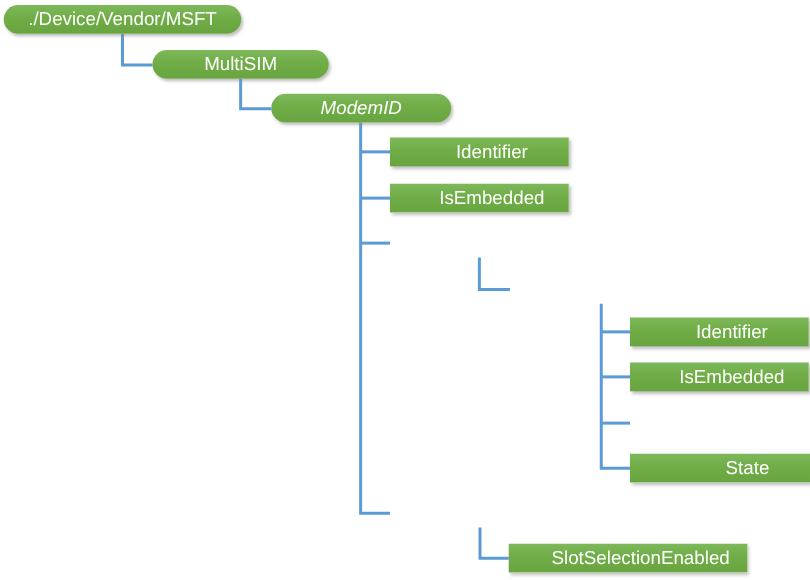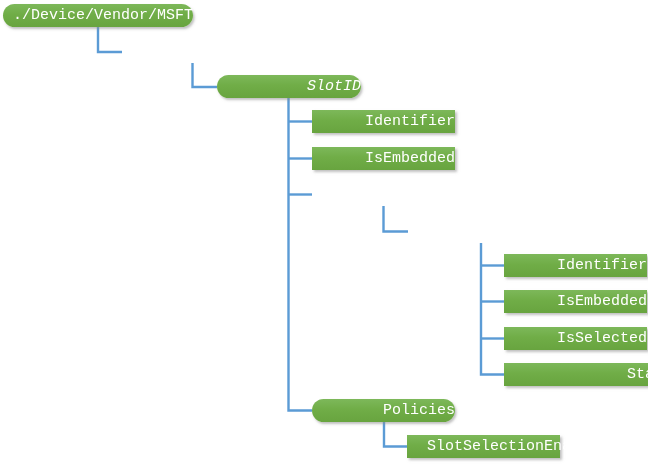--- a/index.html
+++ b/index.html
@@ -13,47 +13,46 @@
   }
   #connectors {
     position: absolute;
     left: 0; top: 0;
     width: 648px; height: 464px;
   }
   .node {
     position: absolute;
     height: 23px;
     line-height: 23px;
-    text-align: right;
+    text-align: center;
     color: #ffffff;
     font-size: 15px;
     background: linear-gradient(180deg, #7db85a 0%, #70ad47 45%, #68a43f 100%);
     box-shadow: 1.5px 2px 2.5px rgba(140,140,140,0.55);
     white-space: nowrap;
     box-sizing: border-box;
-    font-family: Liberation Mono, monospace;
   }
   .pill { border-radius: 11.5px; }
   .rect { border-radius: 0; padding-left: 20px; }
   .italic { font-style: italic; }
 
   
   .n-root        { left: 3px;   top: 4px;   width: 190px; }
   .n-multisim    { left: 122px; top: 40px;  width: 141px; }
   .n-modemid     { left: 217px; top: 75px;  width: 144px; }
   .n-identifier1 { left: 312px; top: 110px; width: 143px; }
   .n-isembedded1 { left: 312px; top: 147px; width: 143px; }
   .n-slots       { left: 312px; top: 183px; width: 143px; }
   .n-slotid      { left: 408px; top: 220px; width: 142px; }
   .n-identifier2 { left: 504px; top: 254px; width: 143px; }
   .n-isembedded2 { left: 504px; top: 290px; width: 143px; }
   .n-isselected  { left: 504px; top: 327px; width: 143px; }
   .n-state       { left: 504px; top: 363px; width: 168px; }
   .n-policies    { left: 312px; top: 399px; width: 143px; }
-  .n-sse         { left: 407px; top: 435px; width: 153px; }
+  .n-sse         { left: 407px; top: 435px; width: 191px; }
 </style>
 </head>
 <body>
 
 <div id="canvas">
 
   <svg id="connectors" viewBox="0 0 648 464" xmlns="http://www.w3.org/2000/svg">
     <g fill="none" stroke="#5B9BD5" stroke-width="2.4" stroke-linecap="butt" stroke-linejoin="miter">
       <path d="M98 27 V52 H122"></path>
       <path d="M192.5 63 V87 H217"></path>
@@ -65,34 +64,33 @@
       <path d="M481 243 V374.5 H504"></path>
       <path d="M481 265.5 H504"></path>
       <path d="M481 301.5 H504"></path>
       <path d="M481 338.5 H504"></path>
       <path d="M384 422 V446.5 H407"></path>
     </g>
   </svg>
 
   <div class="node pill n-root">./Device/Vendor/MSFT</div>
 
+  <div class="node pill n-multisim">MultiSIM</div>
 
-  <div class="node pill italic n-modemid">SlotID</div>
+  <div class="node pill italic n-modemid">ModemID</div>
 
   <div class="node rect n-identifier1">Identifier</div>
 
   <div class="node rect n-isembedded1">IsEmbedded</div>
 
 
 
   <div class="node rect n-identifier2">Identifier</div>
 
   <div class="node rect n-isembedded2">IsEmbedded</div>
 
-  <div class="node rect n-isselected">IsSelected</div>
 
   <div class="node rect n-state">State</div>
 
-  <div class="node pill n-policies">Policies</div>
 
   <div class="node rect n-sse">SlotSelectionEnabled</div>
 
 </div>
 
 </body></html>

